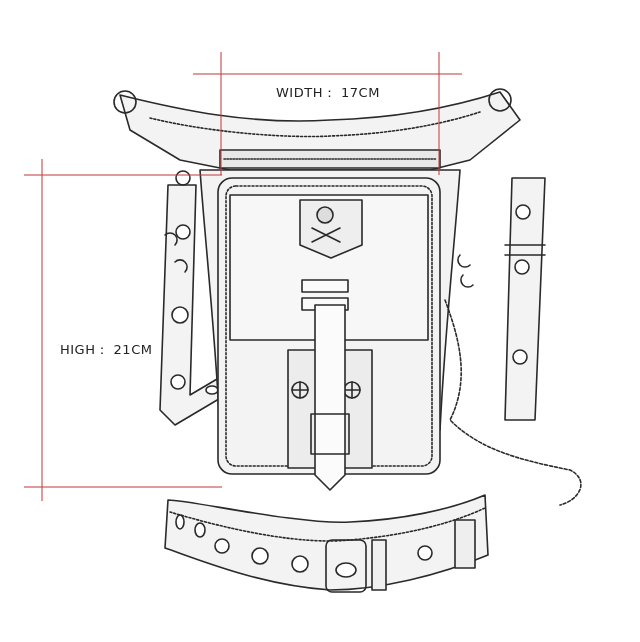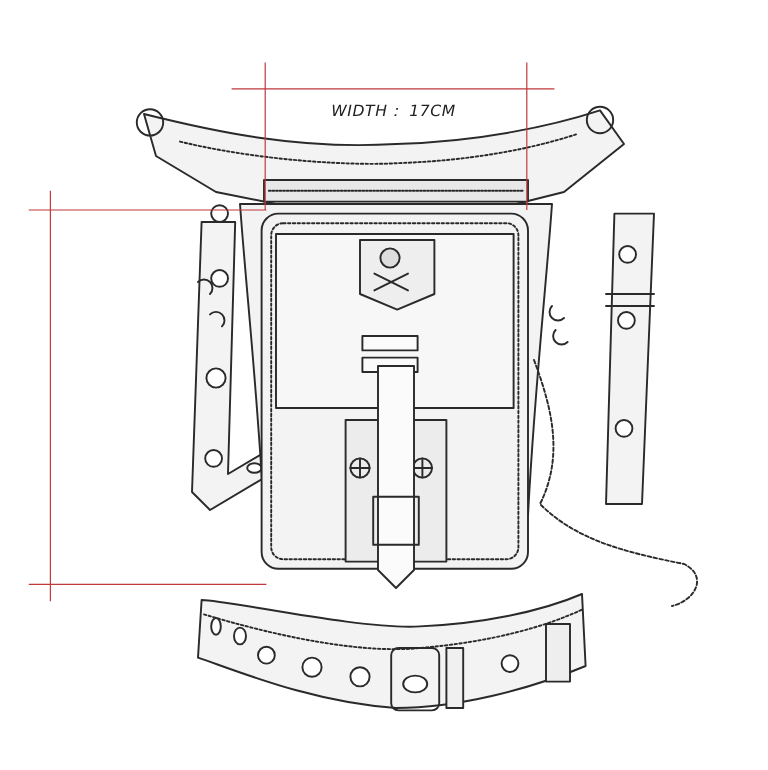--- a/index.html
+++ b/index.html
@@ -1,18 +1,18 @@
 <!DOCTYPE html>
 <html><head>
 <meta charset="utf-8">
 <style>
   html, body { margin: 0; padding: 0; background: #ffffff; }
   body { width: 640px; height: 642px; position: relative; overflow: hidden; font-family: "DejaVu Sans", "Liberation Sans", sans-serif; }
   .stage { position: absolute; left: 0; top: 0; width: 640px; height: 642px; }
-  .label { position: absolute; font-size: 13px; color: #222; letter-spacing: 0.5px; white-space: nowrap; background: transparent; font-style: italic; }
+  .label { position: absolute; font-size: 13px; color: #222; letter-spacing: 0.5px; white-space: nowrap; background: transparent; }
   .width-label { left: 276px; top: 84px; }
   .height-label { left: 60px; top: 341px; }
   svg { position: absolute; left: 0; top: 0; }
 </style>
 </head>
 <body>
 
 <div class="stage">
 <svg width="640" height="642" viewBox="0 0 640 642">
   <g fill="#f3f3f3" stroke="#2a2a2a" stroke-width="1.6" stroke-linejoin="round" stroke-linecap="round">
@@ -86,13 +86,14 @@
     <line x1="193" y1="74" x2="462" y2="74"></line>
     <line x1="221" y1="52" x2="221" y2="175"></line>
     <line x1="439" y1="52" x2="439" y2="175"></line>
     <line x1="24" y1="175" x2="222" y2="175"></line>
     <line x1="24" y1="487" x2="222" y2="487"></line>
     <line x1="42" y1="159" x2="42" y2="501"></line>
   </g>
 </svg>
 
 <div class="label width-label">WIDTH： 17CM</div>
+<div class="label height-label">HIGH： 21CM</div>
 </div>
 
 </body></html>

